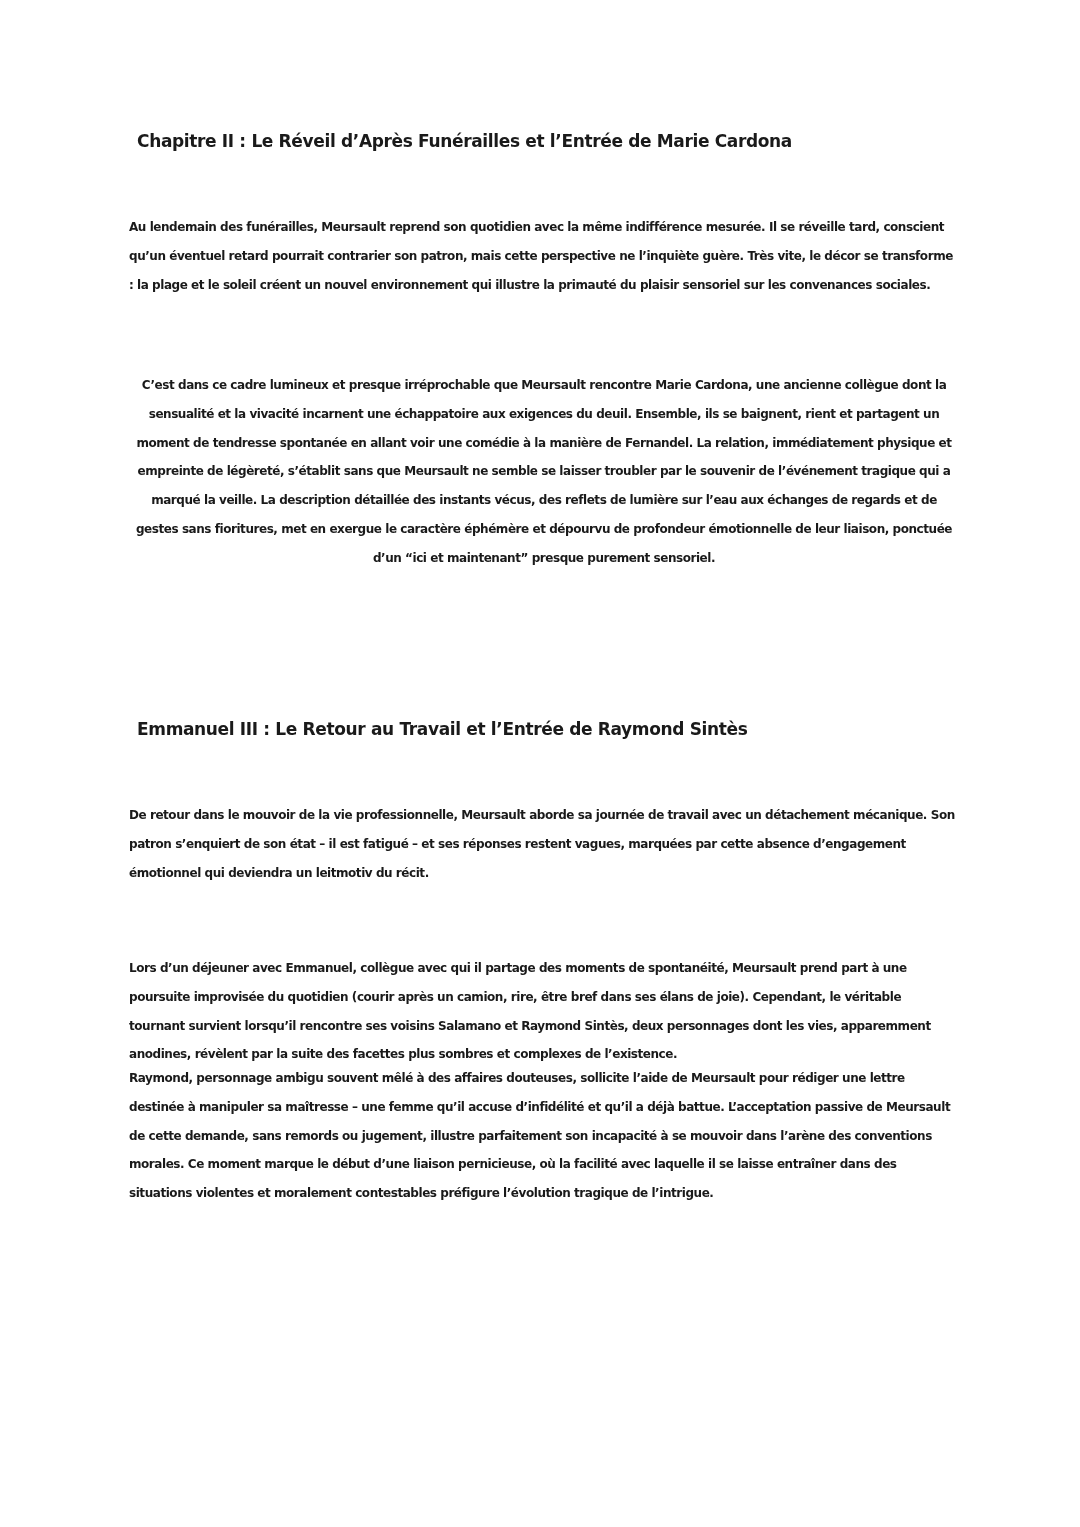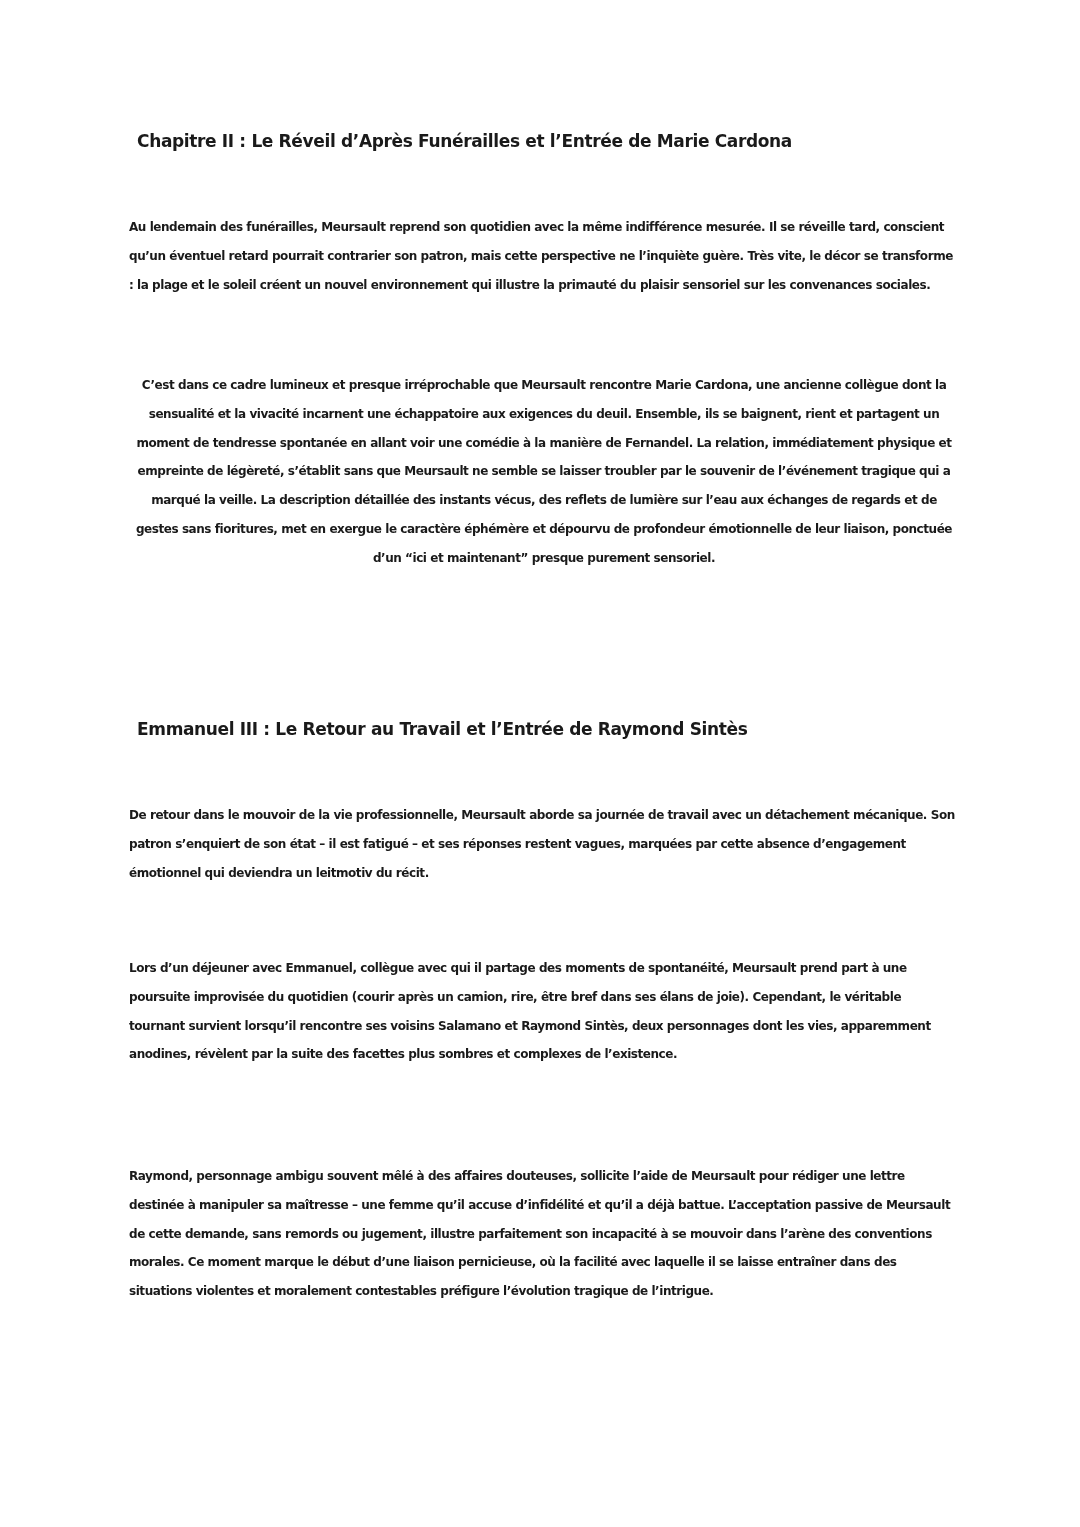--- a/index.html
+++ b/index.html
@@ -40,21 +40,21 @@
       letter-spacing: -0.45px;
       line-height: 28.8px;
       margin: 0;
     }
     #h2 { top: 129px; }
     #p1 { top: 213px; }
     #p2 { top: 371px; text-align: center; }
     #h3 { top: 717px; }
     #p3 { top: 801px; }
     #p4 { top: 934px; margin-top: 20px; }
-    #p5 { top: 1162px; }
+    #p5 { top: 1064px; }
   </style>
 </head>
 <body>
 
 <div class="page">
   <h2 class="heading" id="h2">Chapitre II : Le Réveil d’Après Funérailles et l’Entrée de Marie Cardona</h2>
   <p class="para" id="p1">Au lendemain des funérailles, Meursault reprend son quotidien avec la même indifférence mesurée. Il se réveille tard, conscient qu’un éventuel retard pourrait contrarier son patron, mais cette perspective ne l’inquiète guère. Très vite, le décor se transforme : la plage et le soleil créent un nouvel environnement qui illustre la primauté du plaisir sensoriel sur les convenances sociales.</p>
   <p class="para" id="p2">C’est dans ce cadre lumineux et presque irréprochable que Meursault rencontre Marie Cardona, une ancienne collègue dont la sensualité et la vivacité incarnent une échappatoire aux exigences du deuil. Ensemble, ils se baignent, rient et partagent un moment de tendresse spontanée en allant voir une comédie à la manière de Fernandel. La relation, immédiatement physique et empreinte de légèreté, s’établit sans que Meursault ne semble se laisser troubler par le souvenir de l’événement tragique qui a marqué la veille. La description détaillée des instants vécus, des reflets de lumière sur l’eau aux échanges de regards et de gestes sans fioritures, met en exergue le caractère éphémère et dépourvu de profondeur émotionnelle de leur liaison, ponctuée d’un “ici et maintenant” presque purement sensoriel.</p>
 
   <h2 class="heading" id="h3">Emmanuel III : Le Retour au Travail et l’Entrée de Raymond Sintès</h2>

